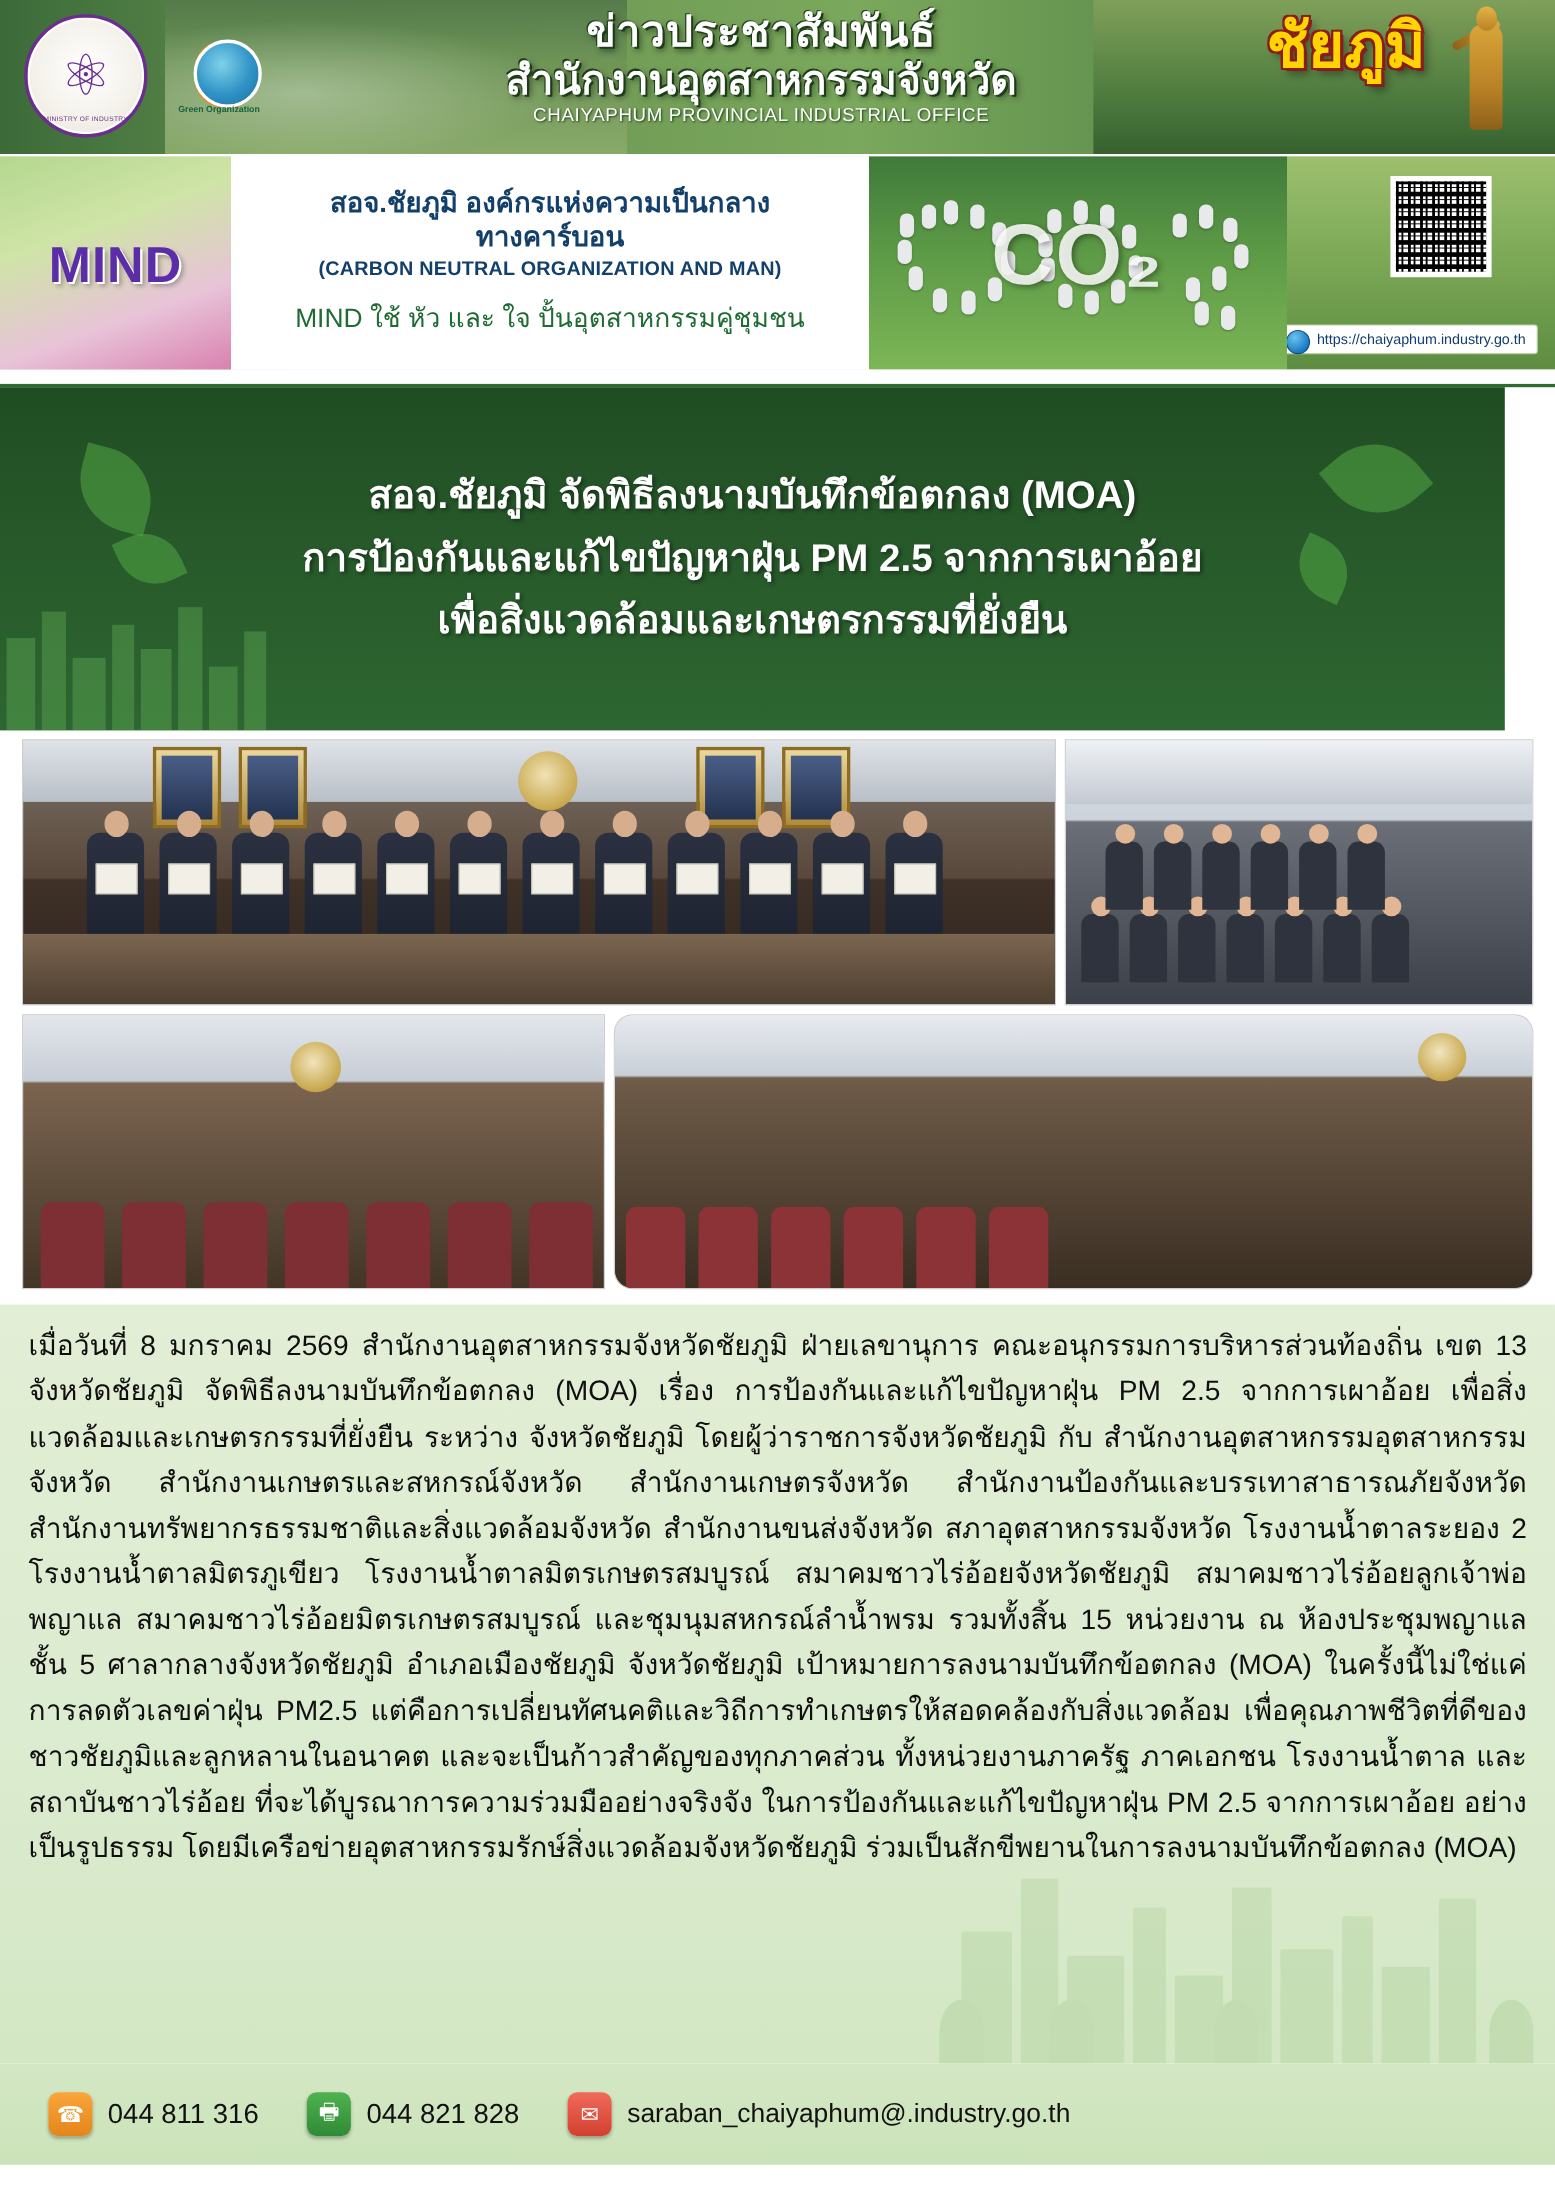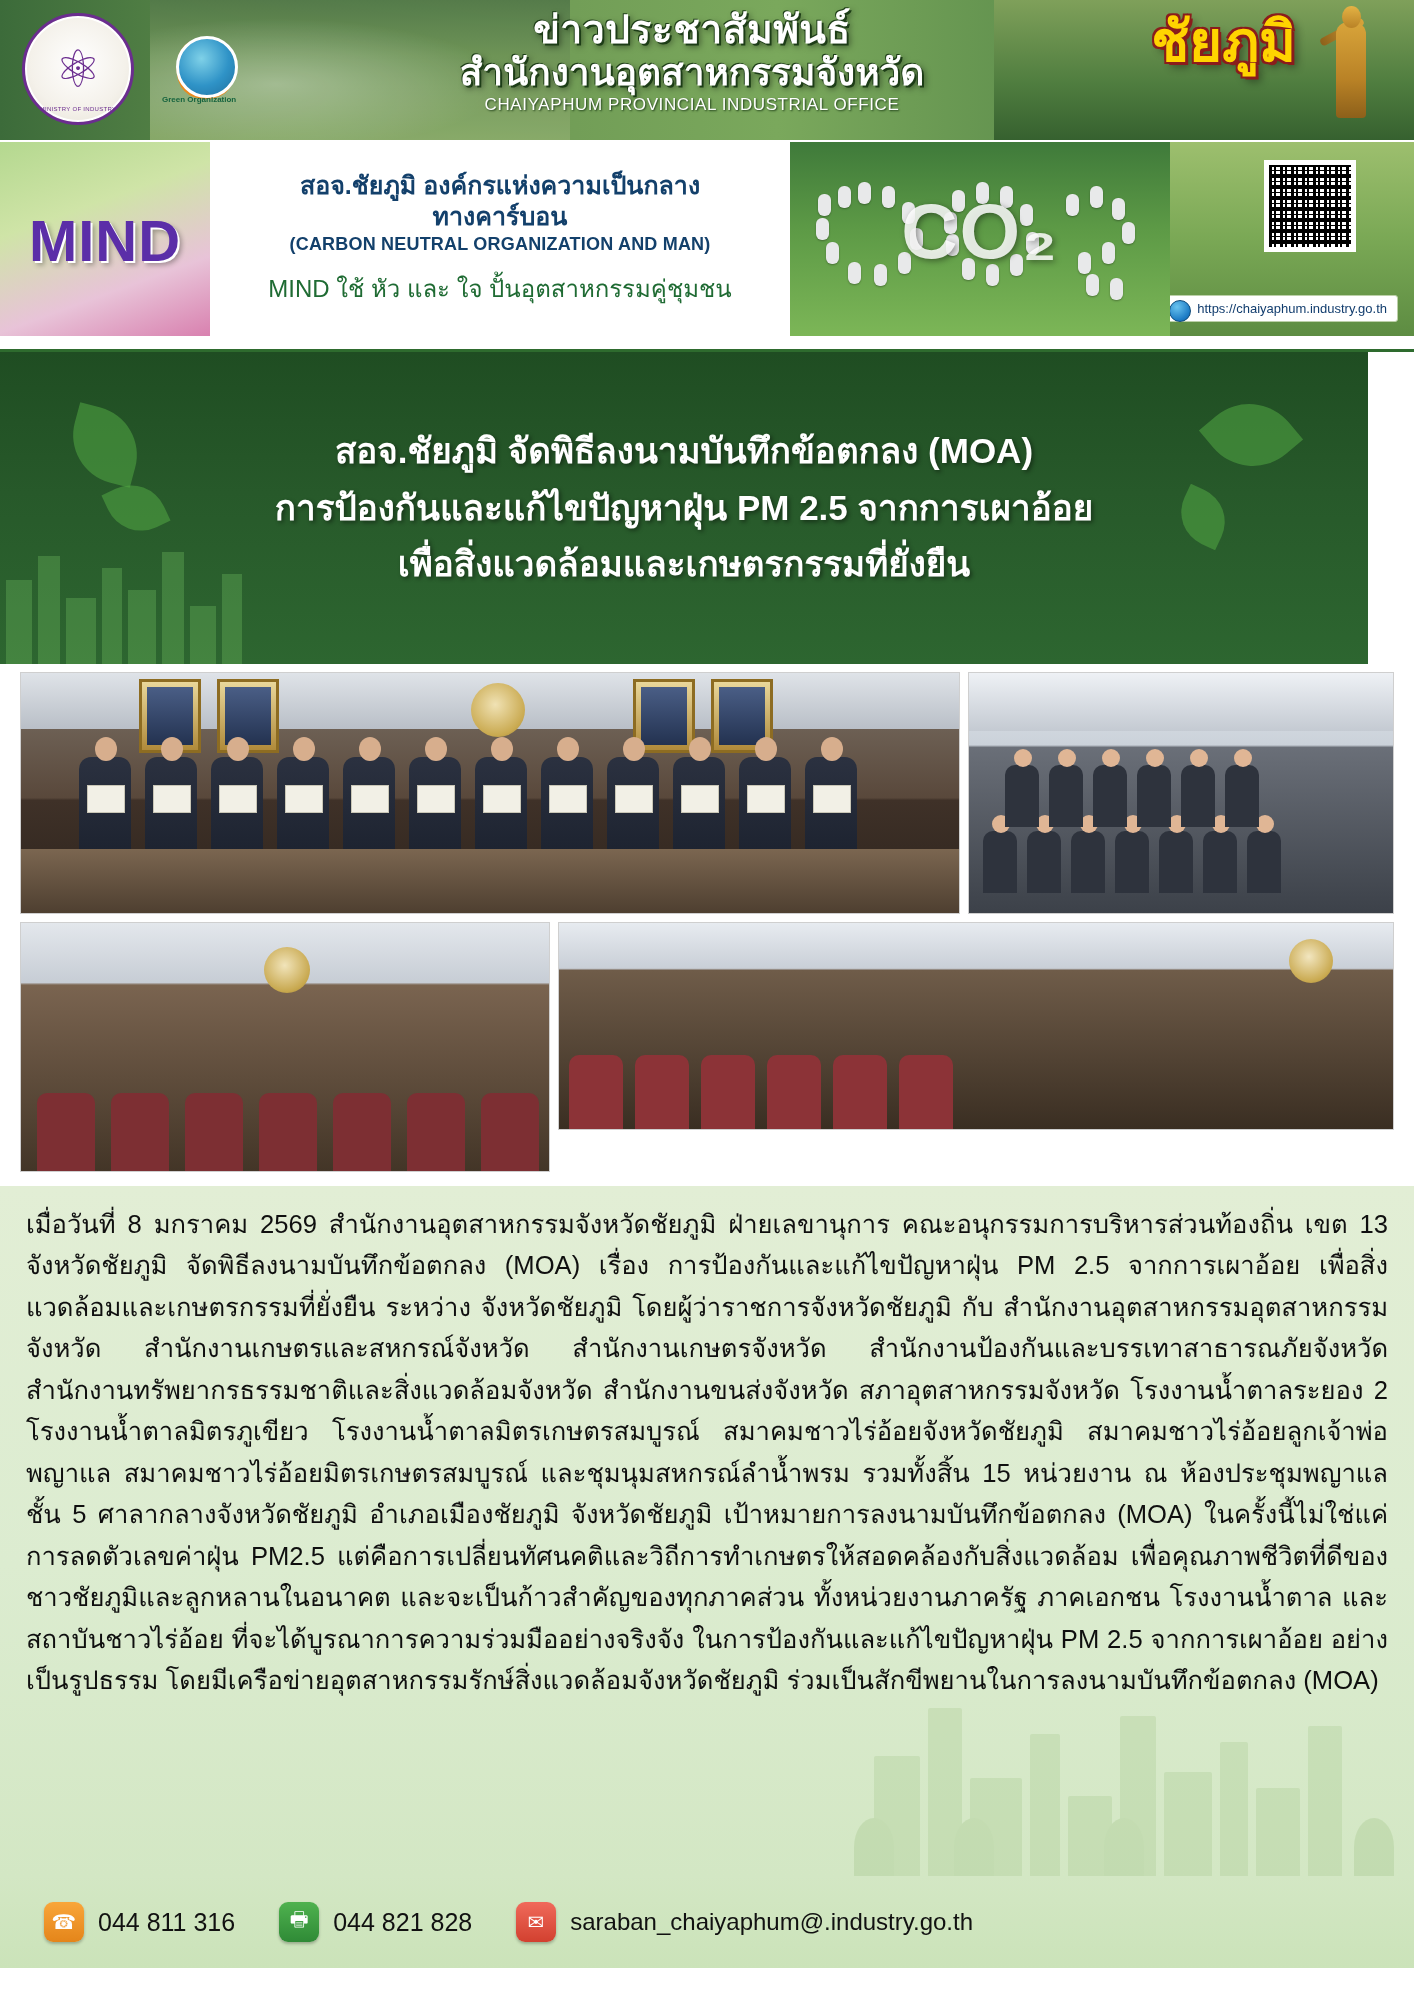--- a/index.html
+++ b/index.html
@@ -159,21 +159,21 @@
     display: flex;
   }
   .mind-left {
     position: relative;
     width: 210px; height: 196px;
     background: linear-gradient(160deg, #b4d88f 0%, #cfe4a7 35%, #e8c3d8 70%, #d87fae 100%);
     display: flex; align-items: center; justify-content: center;
     flex: none;
   }
   .mind-left .mind-word {
-    font-size: 58px; font-weight: bold;
+    font-size: 46px; font-weight: bold;
     color: #5b2ea8;
     text-shadow: 2px 2px 0 #ffffff, 4px 4px 5px rgba(0,0,0,.3);
     letter-spacing: 1px;
   }
   .mind-mid {
     width: 580px; flex: none;
     background: #ffffff;
     display: flex; flex-direction: column;
     align-items: center; justify-content: center;
     padding: 6px 10px;
@@ -330,22 +330,22 @@
   .ph3 { flex: 0 0 330px; height: 250px;
     background: linear-gradient(180deg,#b9c0c8 0%, #8a9099 26%, #55351f 27%, #3a2616 100%); }
   .ph3 .man { position:absolute; left:58px; bottom:8px; width:170px; height:150px; border-radius:30px 30px 0 0; background:linear-gradient(180deg,#f2f3f5,#d6d8dc); }
   .ph3 .man::before { content:""; position:absolute; left:56px; top:-52px; width:62px; height:66px; border-radius:50%; background:#d9b08d; }
   .ph3 .bottle { position:absolute; right:84px; bottom:6px; width:26px; height:62px; background:linear-gradient(180deg,rgba(255,255,255,.85),rgba(190,215,230,.8)); border-radius:4px; }
   .ph4 { flex: 0 0 530px; height: 250px;
     background: linear-gradient(180deg,#e3e7ec 0%, #c7cdd5 24%, #7a6450 25%, #433527 100%); }
   .ph4 .crest { position:absolute; left:46%; top:24px; width:46px; height:46px; border-radius:50%;
     background: radial-gradient(circle at 45% 40%, #f1e4ba, #c7a74d 70%, #8a7030 100%); }
   .ph4 .seat { position:absolute; bottom:0; width:58px; height:78px; background:#7d2f33; border-radius:10px 10px 0 0; }
-  .ph5 { flex: 1 1 auto; height: 208px;
-    background: linear-gradient(180deg,#e7ebf0 0%, #c9cfd7 22%, #6f5c49 23%, #3a2e22 100%); }
+  .ph5 { flex: 1 1 auto; height: 250px;
+    background: linear-gradient(180deg,#e7ebf0 0%, #c9cfd7 22%, #6f5c49 23%, #3a2e22 100%); border-radius: 17px; }
   .ph5 .seat { position:absolute; bottom:0; width:54px; height:74px; background:#8c3337; border-radius:10px 10px 0 0; }
   .ph5 .crest { position:absolute; right:60px; top:16px; width:44px; height:44px; border-radius:50%;
     background: radial-gradient(circle at 45% 40%, #f2e6c0, #c9a94f 70%, #8d7431 100%); }
 
   
   .body-wrap {
     position: relative;
     width: 1414px;
     background: linear-gradient(180deg, #e2eed5 0%, #dcecd0 55%, #d3e7c4 100%);
     padding: 18px 26px 4px 26px;

